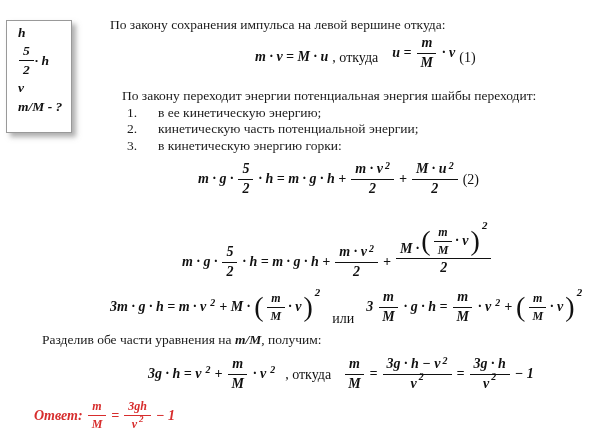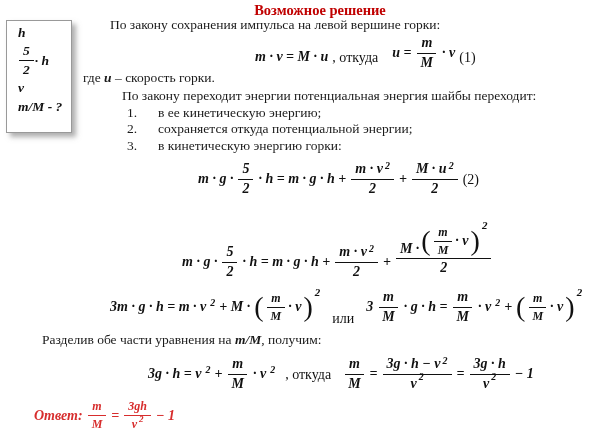--- a/index.html
+++ b/index.html
@@ -50,64 +50,60 @@
   
   .ans{color:var(--answer-red,#D72D2D);font-size:14px;}
   .ans .frac{font-size:12px;}
   .ans .sp{font-size:9px;top:-3px;}
 </style>
 </head>
 <body>
 
 <div class="page">
 
-  <div class="title">Возможное решение</div>
 
   <div class="gbox">
     <div class="gi">h</div>
     <div class="gi grow">
       <span class="frac">
         <span class="fn">5</span>
         <span class="fd">2</span>
       </span>
       <span>· h</span>
     </div>
     <div class="gi">v</div>
     <div class="gi">m/M - ?</div>
   </div>
 
-  <div class="t" style="left:110px;top:17px;">По закону сохранения импульса на левой вершине горки:</div>
+  <div class="t" style="left:110px;top:17px;">По закону сохранения импульса на левой вершине откуда:</div>
 
   <div class="f" style="left:255px;top:37px;height:40px;">
     <span>m · v = M · u</span>
     <span class="pl dn">, откуда</span>
     <span class="grp up" style="margin-left:10px;">
       <span>u =</span>
       <span class="frac">
         <span class="fn">m</span>
         <span class="fd">M</span>
       </span>
       <span>· v</span>
     </span>
     <span class="pl dn">(1)</span>
   </div>
 
-  <div class="t" style="left:83px;top:70px;">
-    <span>где </span><span class="bi">u</span><span> – скорость горки.</span>
-  </div>
 
   <div class="t" style="left:122px;top:88px;">По закону переходит энергии потенциальная энергия шайбы переходит:</div>
 
   <div class="t lrow" style="left:127px;top:105px;">
     <span class="ln">1.</span>
     <span>в ее кинетическую энергию;</span>
   </div>
   <div class="t lrow" style="left:127px;top:121px;">
     <span class="ln">2.</span>
-    <span>сохраняется откуда потенциальной энергии;</span>
+    <span>кинетическую часть потенциальной энергии;</span>
   </div>
   <div class="t lrow" style="left:127px;top:138px;">
     <span class="ln">3.</span>
     <span>в кинетическую энергию горки:</span>
   </div>
 
   <div class="f" style="left:198px;top:156px;height:46px;">
     <span>m · g ·</span>
     <span class="frac">
       <span class="fn">5</span>

